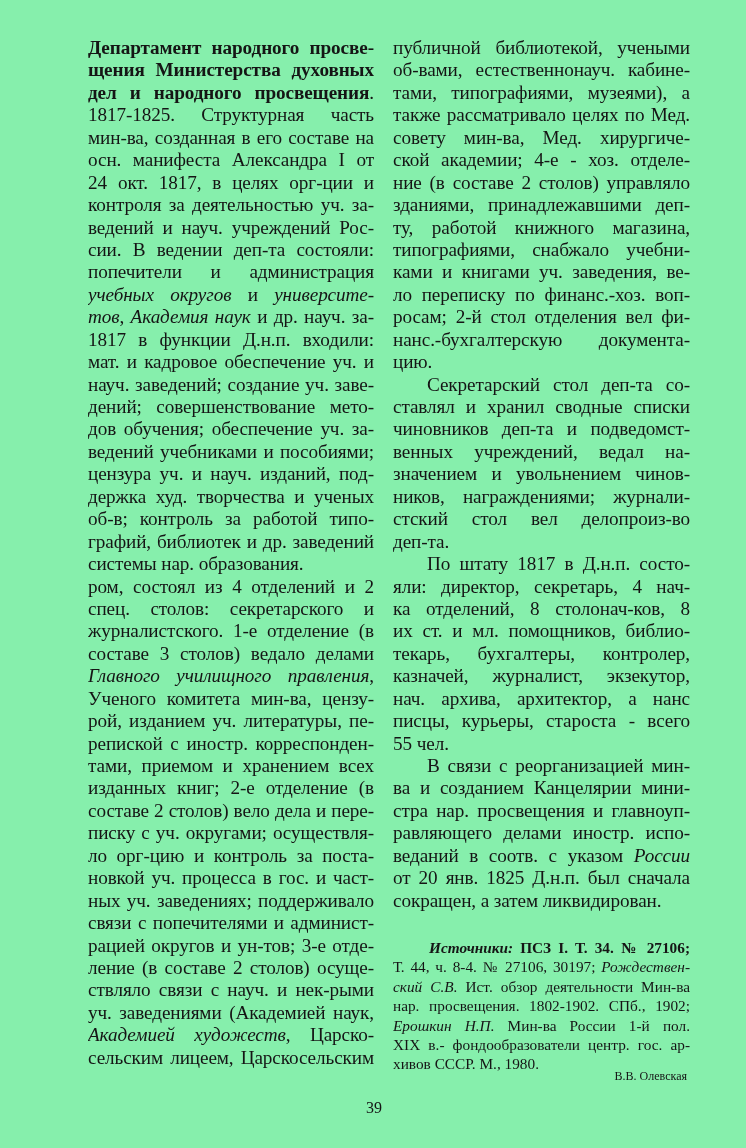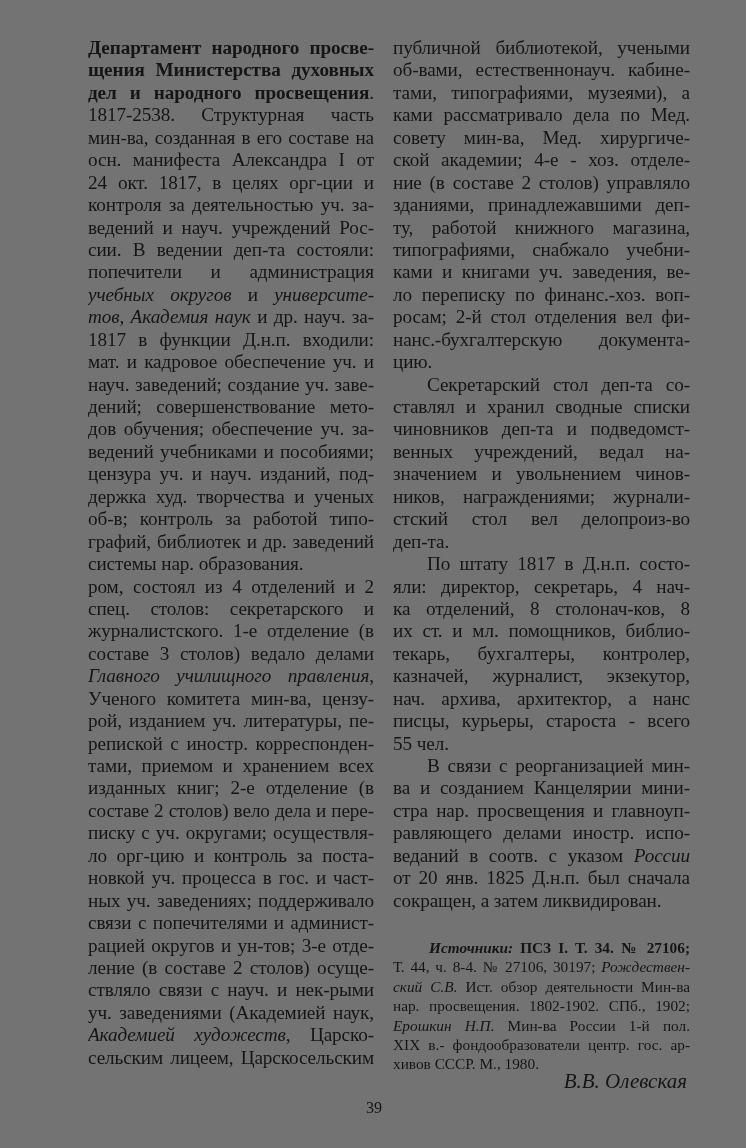--- a/index.html
+++ b/index.html
@@ -12,21 +12,21 @@
       height: 1148px;
       position: relative;
       overflow: hidden;
       font-family: "Liberation Serif", "DejaVu Serif", serif;
       color: #151515;
     }
     .page {
       position: absolute;
       left: 0; top: 0;
       width: 746px; height: 1148px;
-      background: #737373;
+      background: #86efac;
     }
     .column {
       position: absolute;
       top: 37px;
     }
     .col-left  { left: 88px;  width: 286px; }
     .col-right { left: 393px; width: 297px; }
 
     .line {
       height: 22.45px;
@@ -58,40 +58,39 @@
       text-align-last: justify;
       overflow: hidden;
     }
     .fn.indent { padding-left: 36px; font-weight: bold; }
     .fn.last { text-align-last: left; }
 
     .author {
       position: absolute;
       right: 59px;
       top: 1069px;
-      font-size: 21px;
-      font-style: italic;
+      font-size: 12px;
       text-align: right;
     }
     .page-number {
       position: absolute;
       left: 366px;
       top: 1099px;
       font-size: 16px;
     }
   </style>
 </head>
 <body>
 
 <div class="page">
   <div class="column col-left" id="col-left">
       <div class="line"><b>Департамент народного просве-</b></div>
       <div class="line"><b>щения Министерства духовных</b></div>
       <div class="line"><b>дел и народного просвещения</b><span>.</span></div>
-      <div class="line"><span>1817-2538. Структурная часть</span></div>
+      <div class="line"><span>1817-1825. Структурная часть</span></div>
       <div class="line"><span>мин-ва, созданная в его составе на</span></div>
       <div class="line"><span>осн. манифеста Александра I от</span></div>
       <div class="line"><span>24 окт. 1817, в целях орг-ции и</span></div>
       <div class="line"><span>контроля за деятельностью уч. за-</span></div>
       <div class="line"><span>ведений и науч. учреждений Рос-</span></div>
       <div class="line"><span>сии. В ведении деп-та состояли:</span></div>
       <div class="line"><span>попечители и администрация</span></div>
       <div class="line"><i>учебных округов</i><span> и </span><i>университе-</i></div>
       <div class="line"><i>тов</i><span>, </span><i>Академия наук</i><span> и др. науч. за-</span></div>
       <div class="line"><span>1817 в функции Д.н.п. входили:</span></div>
@@ -125,21 +124,21 @@
       <div class="line"><span>ление (в составе 2 столов) осуще-</span></div>
       <div class="line"><span>ствляло связи с науч. и нек-рыми</span></div>
       <div class="line"><span>уч. заведениями (Академией наук,</span></div>
       <div class="line"><i>Академией художеств</i><span>, Царско-</span></div>
       <div class="line"><span>сельским лицеем, Царскосельским</span></div>
     </div>
   <div class="column col-right" id="col-right">
       <div class="line"><span>публичной библиотекой, учеными</span></div>
       <div class="line"><span>об-вами, естественнонауч. кабине-</span></div>
       <div class="line"><span>тами, типографиями, музеями), а</span></div>
-      <div class="line"><span>ками рассматривало дела по Мед.</span></div>
+      <div class="line"><span>также рассматривало целях по Мед.</span></div>
       <div class="line"><span>совету мин-ва, Мед. хирургиче-</span></div>
       <div class="line"><span>ской академии; 4-е - хоз. отделе-</span></div>
       <div class="line"><span>ние (в составе 2 столов) управляло</span></div>
       <div class="line"><span>зданиями, принадлежавшими деп-</span></div>
       <div class="line"><span>ту, работой книжного магазина,</span></div>
       <div class="line"><span>типографиями, снабжало учебни-</span></div>
       <div class="line"><span>ками и книгами уч. заведения, ве-</span></div>
       <div class="line"><span>ло переписку по финанс.-хоз. воп-</span></div>
       <div class="line"><span>росам; 2-й стол отделения вел фи-</span></div>
       <div class="line"><span>нанс.-бухгалтерскую документа-</span></div>

